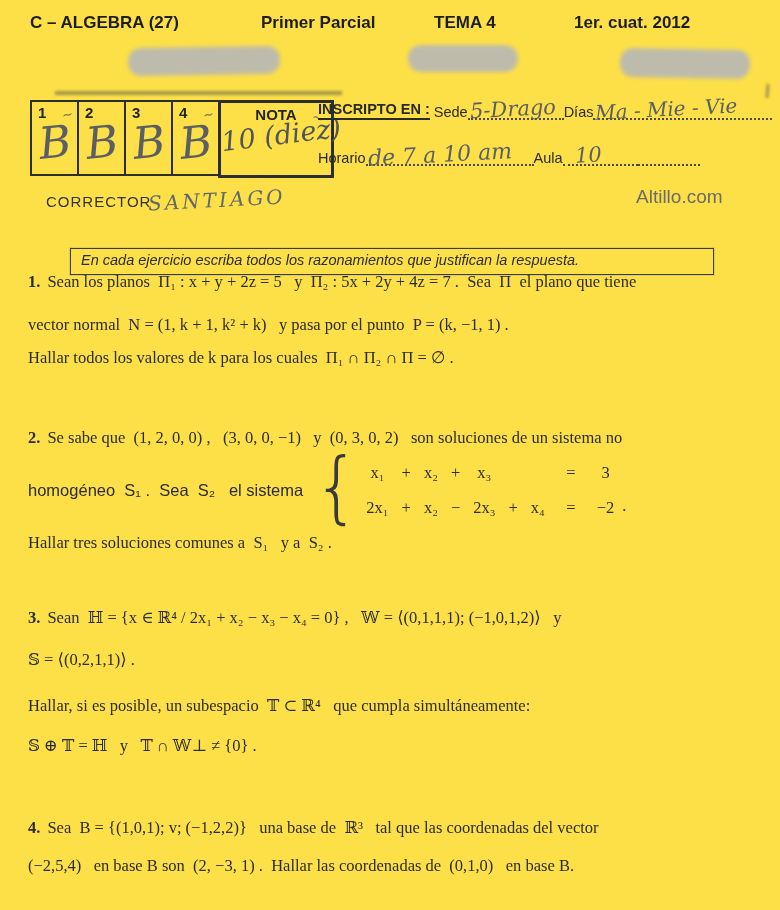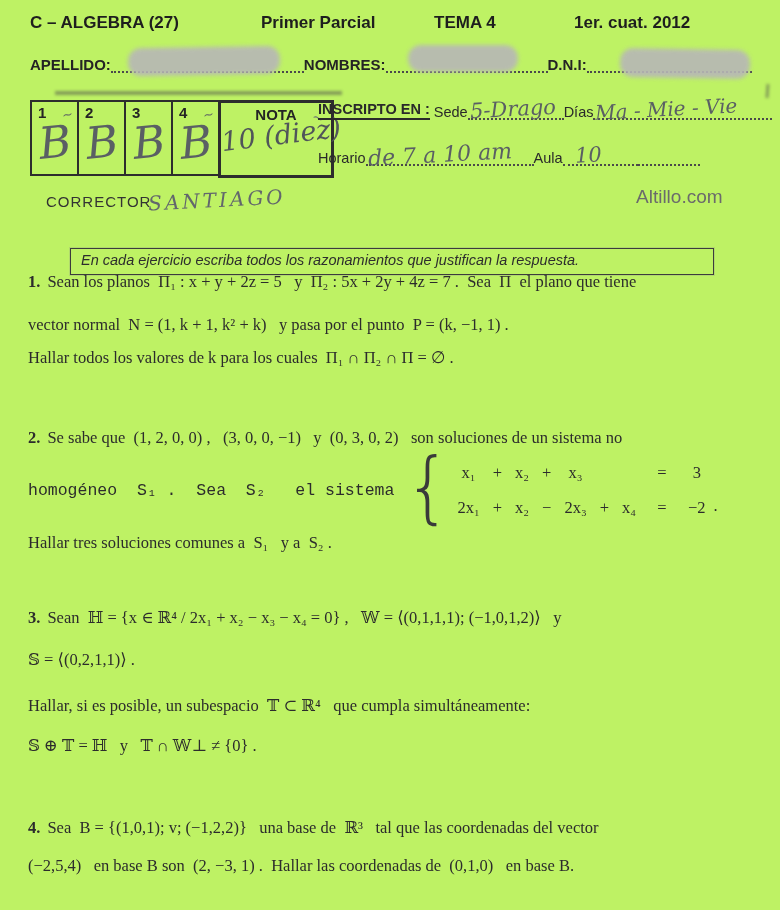--- a/index.html
+++ b/index.html
@@ -1,19 +1,19 @@
 <!DOCTYPE html>
 <html><head>
 <meta charset="utf-8">
 <style>
   html,body{margin:0;padding:0;}
   #page{
     position:relative;
     width:780px;height:910px;
-    background:#bef264;
+    background:#fde047;
     overflow:hidden;
     font-family:"Liberation Sans","DejaVu Sans",sans-serif;
     color:#222;
   }
   
   .hseg{position:absolute;top:13px;font-size:17px;font-weight:bold;color:#1e1e1e;white-space:pre;}
   
   #identity{position:absolute;left:30px;top:56px;width:722px;display:flex;align-items:flex-end;}
   .idlabel{font-size:15px;font-weight:bold;color:#242424;white-space:pre;}
   .leader{display:inline-block;border-bottom:2px dotted #4a4a4a;height:15px;position:relative;}
@@ -42,45 +42,37 @@
   #site{position:absolute;left:636px;top:186px;font-size:19px;color:#6b6b6b;}
   
   #instruction-box{position:absolute;left:70px;top:228px;width:642px;height:25px;border:1.5px solid #3c3c3c;box-shadow:0 0 0 1px rgba(140,140,140,.25);margin-top:20px;}
   #instruction-box .itext{font-style:italic;font-size:14.5px;color:#2d2d2d;padding:3px 0 0 10px;display:block;white-space:pre;}
   
   #problems{position:absolute;left:28px;top:0;width:726px;}
   .pline{position:absolute;left:0;white-space:pre;font-family:"Liberation Serif","DejaVu Serif","DejaVu Sans",serif;font-size:16.5px;color:#2c2c2c;}
   .pnum{font-weight:bold;margin-right:7px;}
   
   #p2-sysrow{position:absolute;left:0;top:450px;display:flex;align-items:center;height:80px;}
-  #p2-sysrow .lead{font-family:Liberation Mono, monospace;font-size:16.5px;color:#2c2c2c;white-space:pre;}
+  #p2-sysrow .lead{font-family:Liberation Sans, sans-serif;font-size:16.5px;color:#2c2c2c;white-space:pre;}
   .brace{font-family:"DejaVu Sans",sans-serif;font-size:74px;font-weight:200;color:#3a3a3a;line-height:0.9;transform:scaleY(1.05);margin:0 6px 6px 10px;}
   .sysgrid{display:grid;grid-template-columns:repeat(7,auto) 26px auto;column-gap:13px;row-gap:15px;font-family:"Liberation Serif","DejaVu Serif","DejaVu Sans",serif;font-size:16.5px;color:#2c2c2c;text-align:center;align-items:baseline;}
   .sysperiod{align-self:flex-end;margin:0 0 14px 8px;font-size:16.5px;color:#2c2c2c;font-family:"Liberation Serif",serif;}
   
   .smudge{position:absolute;background:#4a4a4a;filter:blur(1.6px);opacity:.5;}
 </style>
 </head>
 <body>
 
 <div id="page">
 
   <span class="hseg" style="left:30px">C – ALGEBRA (27)</span>
   <span class="hseg" style="left:261px">Primer Parcial</span>
   <span class="hseg" style="left:434px">TEMA 4</span>
   <span class="hseg" style="left:574px">1er. cuat. 2012</span>
 
-  <div id="identity">
-    <span class="idlabel">APELLIDO:</span>
-    <span class="leader" style="width:193px"></span>
-    <span class="idlabel">NOMBRES:</span>
-    <span class="leader" style="width:162px"></span>
-    <span class="idlabel">D.N.I:</span>
-    <span class="leader" style="flex:1"></span>
-  </div>
   <div class="redact" style="left:128px;top:47px;width:152px;height:28px;transform:rotate(-1deg)"></div>
   <div class="redact" style="left:408px;top:45px;width:110px;height:27px"></div>
   <div class="redact" style="left:620px;top:49px;width:130px;height:29px;transform:rotate(1deg)"></div>
 
   <div class="smudge" style="left:55px;top:91px;width:287px;height:4px"></div>
   <div class="smudge" style="left:766px;top:84px;width:3px;height:14px;transform:rotate(4deg)"></div>
 
   <div id="grade-table">
     <div class="gcell">
       <span class="gnum">1</span>

